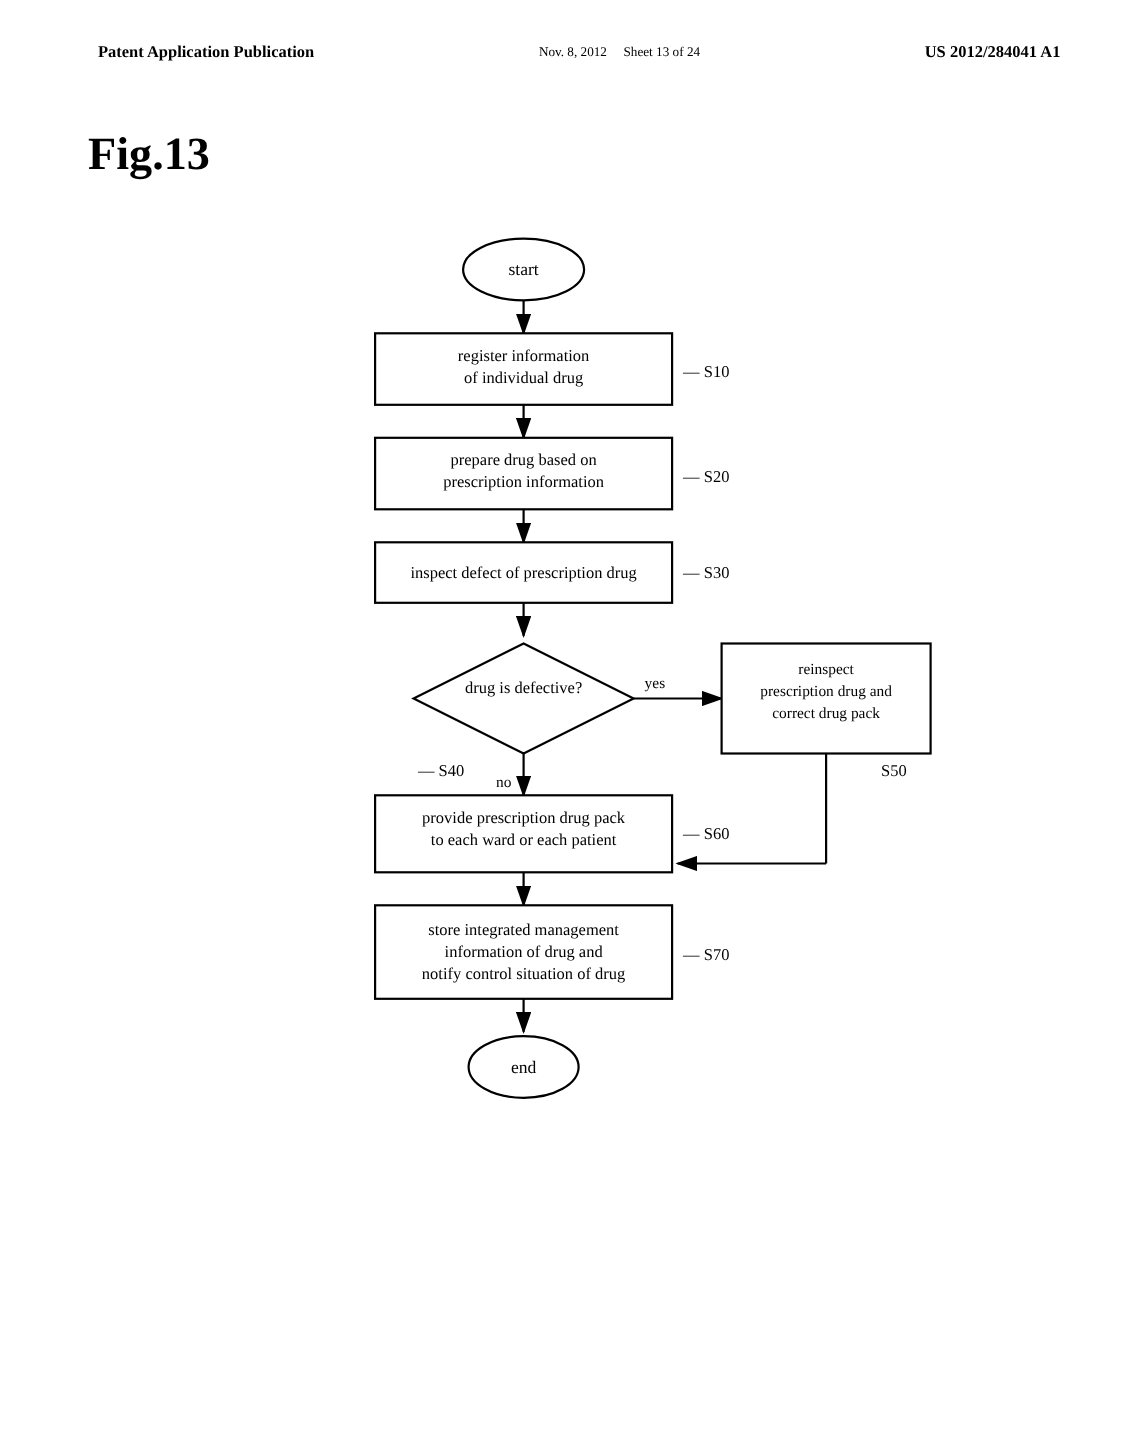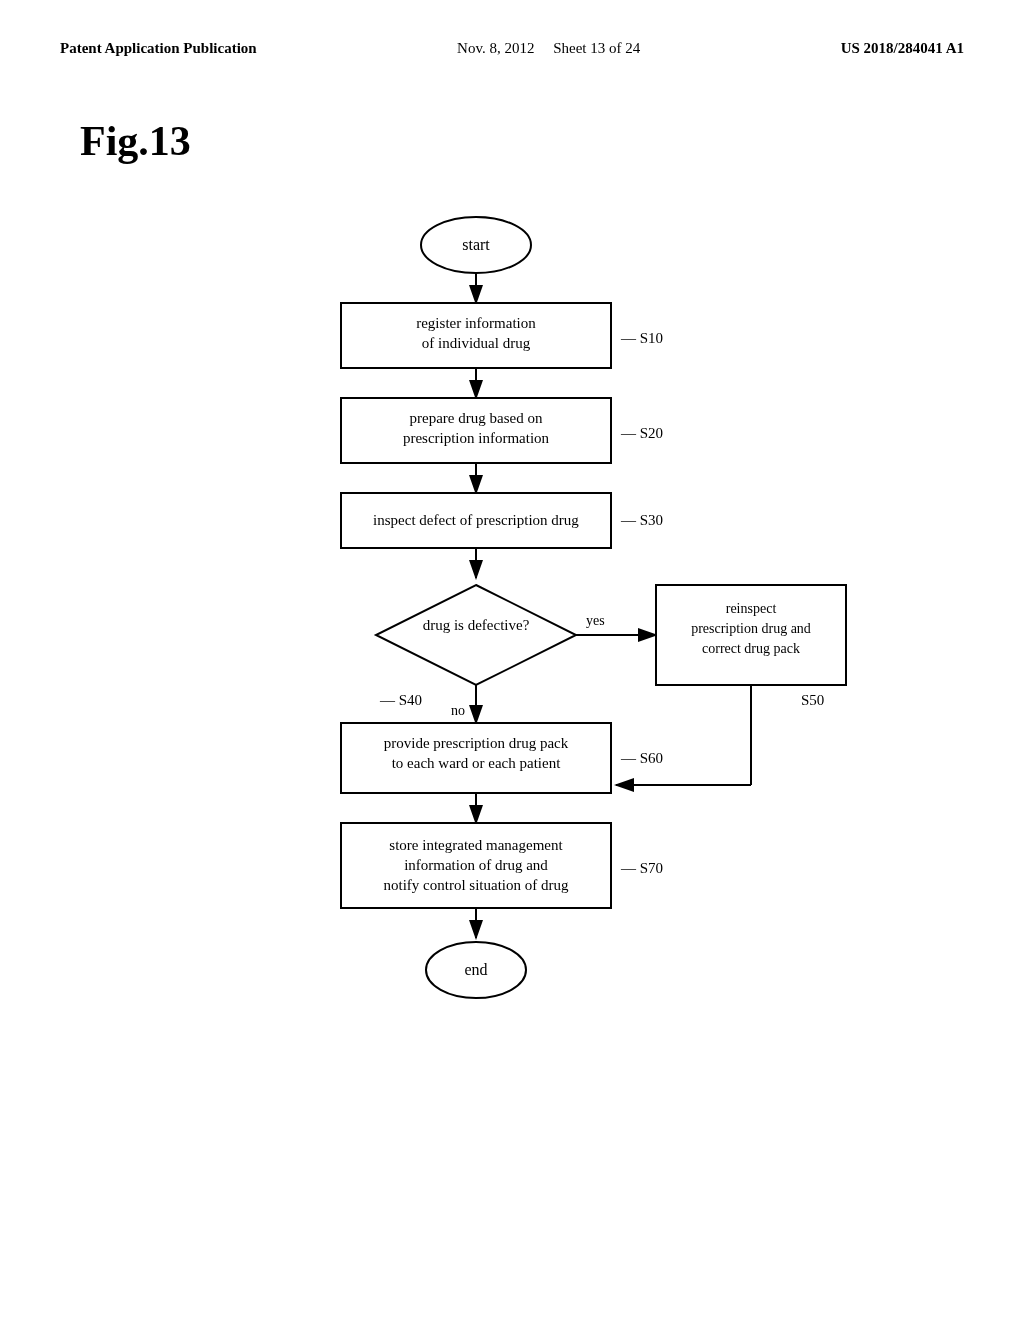--- a/index.html
+++ b/index.html
@@ -11,29 +11,30 @@
       position: relative;
       overflow-x: hidden;
     }
 
     .header {
       display: flex;
       justify-content: space-between;
       align-items: flex-start;
       padding: 40px 60px 0 60px;
       font-size: 15px;
+      margin-left: 29px;
     }
 
     .header-left {
       font-weight: bold;
       font-size: 15px;
     }
 
     .header-center {
-      font-size: 15px;
+      font-size: 12px;
     }
 
     .header-right {
       font-size: 15px;
       font-weight: bold;
     }
 
     .fig-title {
       font-size: 42px;
       font-weight: bold;
@@ -59,21 +60,21 @@
   </style>
 </head>
 <body>
 
 <div class="header">
   <div class="header-left">Patent Application Publication</div>
   <div class="header-center">
     <span>Nov. 8, 2012</span>&nbsp;&nbsp;&nbsp;&nbsp;
     <span>Sheet 13 of 24</span>
   </div>
-  <div class="header-right">US 2018/284041 A1</div>
+  <div class="header-right">US 2012/284041 A1</div>
 </div>
 
 <div class="fig-title">Fig.13</div>
 
 <div class="diagram-container">
   <svg class="flowchart-svg" width="700" height="950" viewBox="0 0 700 950">
 
     <ellipse cx="280" cy="50" rx="55" ry="28" fill="white" stroke="black" stroke-width="2"></ellipse>
     <text x="280" y="55" text-anchor="middle" font-family="Times New Roman" font-size="16">start</text>
 

